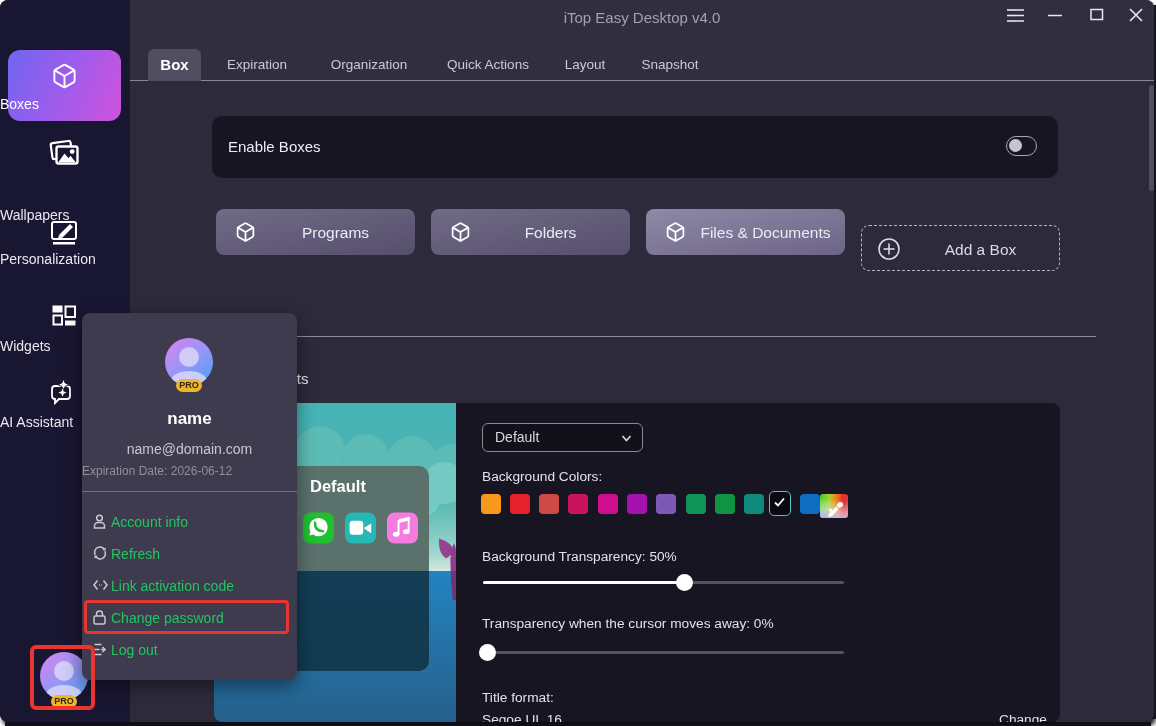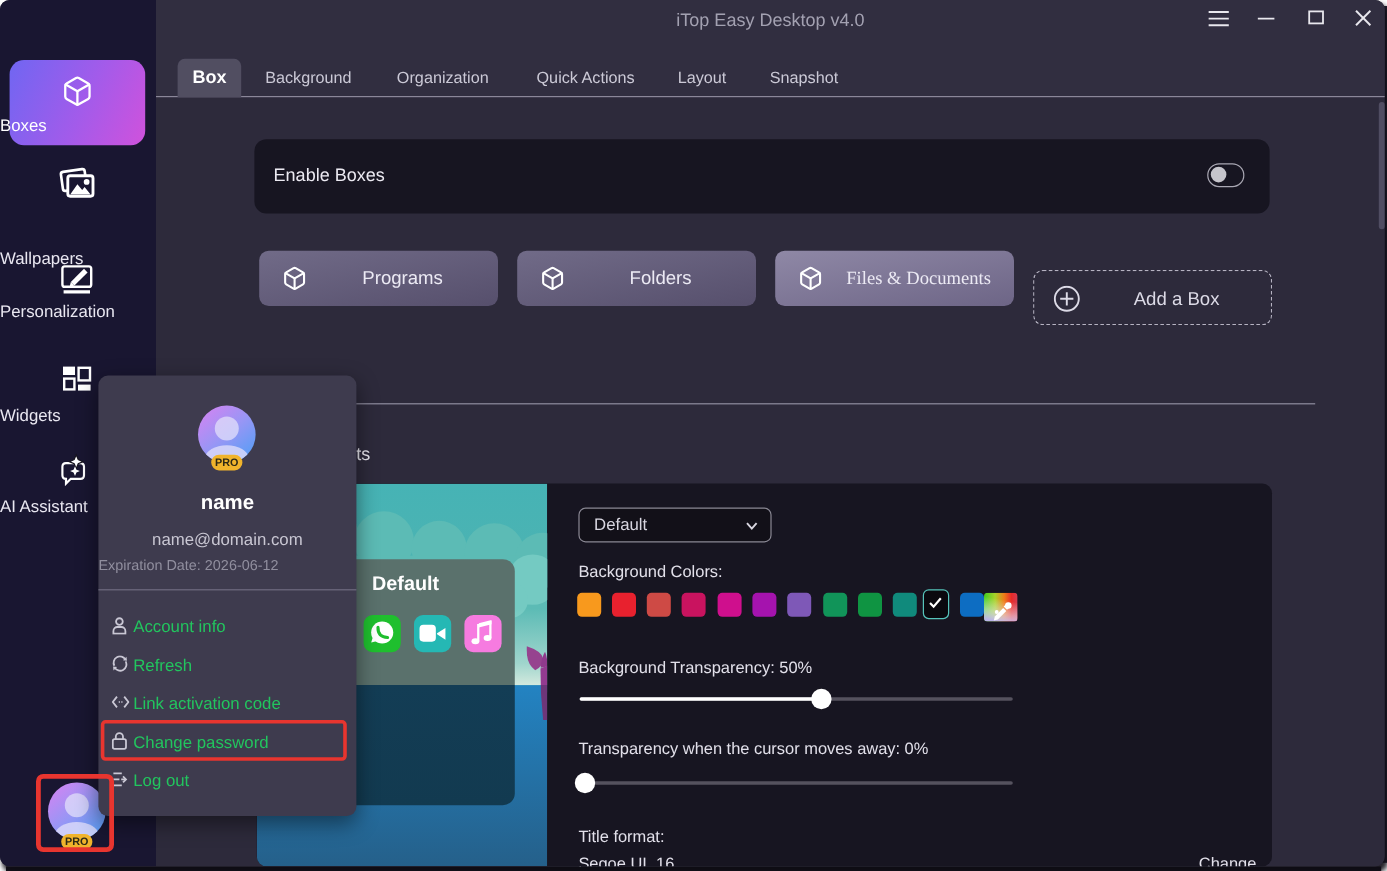--- a/index.html
+++ b/index.html
@@ -30,21 +30,21 @@
   #toggle { position:absolute; right:21px; top:20px; width:31px; height:20px;
     border:1.5px solid #A9A7B3; border-radius:10px; }
   #toggle .knob { position:absolute; left:1.5px; top:1.5px; width:13px; height:13px;
     border-radius:50%; background:#C6C5CC; }
   
   .bbtn { position:absolute; top:209px; width:199px; height:46px; border-radius:8px;
     background:linear-gradient(168deg,#716B88 0%,#564F6C 100%);
     color:#ECEAF4; font-size:15.5px; }
   .bbtn svg { position:absolute; left:19px; top:12px; }
   .bbtn .t { position:absolute; left:40px; right:0; top:0; height:47px; line-height:47px; text-align:center; }
-  #btn-files { background:linear-gradient(168deg,#8F88A6 0%,#6D6586 100%);font-family:Liberation Serif, serif; }
+  #btn-files { background:linear-gradient(168deg,#8F88A6 0%,#6D6586 100%); }
   #btn-add { background:none; border:1px dashed #B6B3C2; color:#DCDAE6; }
   
   #divider { position:absolute; left:216px; top:336px; width:880px; height:1px; background:#908DA0; }
   #boxelems { position:absolute; left:216px; top:370px; font-size:15px; color:#E8E6EE; }
   
   #mainpanel { position:absolute; left:214px; top:403px; width:846px; height:319px;
     background:#171521; border-radius:8px; overflow:hidden; }
   #preview { position:absolute; left:0; top:0; width:242px; height:319px; }
   #dropdown { position:absolute; left:268px; top:20px; width:161px; height:29px;
     background:#121018; border:1px solid #8A8894; border-radius:6px;
@@ -95,21 +95,21 @@
   <svg class="abs" style="left:1129px;top:8px;" width="14" height="14" viewBox="0 0 14 14">
     <g stroke="#E9E8EE" stroke-width="1.6">
         <line x1="1" y1="1" x2="13" y2="13"></line>
     <line x1="13" y1="1" x2="1" y2="13"></line>
       </g>
   </svg>
 
   <div class="abs" style="left:130px;right:0;top:80px;height:1px;background:#8B8799;"></div>
   <div id="tabbox">Box</div>
   <div class="abs" style="right:0px;top:85px;width:5px;height:106px;border-radius:2.5px;background:#504D62;"></div>
-  <div class="tab" style="left:257px;">Background</div>
+  <div class="tab" style="left:257px;">Expiration</div>
   <div class="tab" style="left:369px;">Organization</div>
   <div class="tab" style="left:488px;">Quick Actions</div>
   <div class="tab" style="left:585px;">Layout</div>
   <div class="tab" style="left:670px;">Snapshot</div>
 
   <div id="boxesbtn"></div>
   <svg class="abs" style="left:51px;top:62px;" width="27" height="28" viewBox="0 0 24 24" fill="none" stroke="#fff" stroke-width="1.7" stroke-linecap="round" stroke-linejoin="round">
     <path d="M21 8a2 2 0 0 0-1-1.73l-7-4a2 2 0 0 0-2 0l-7 4A2 2 0 0 0 3 8v8a2 2 0 0 0 1 1.73l7 4a2 2 0 0 0 2 0l7-4A2 2 0 0 0 21 16Z"></path>
     <path d="m3.3 7 8.7 5 8.7-5"></path>
       <path d="M12 22V12"></path>

